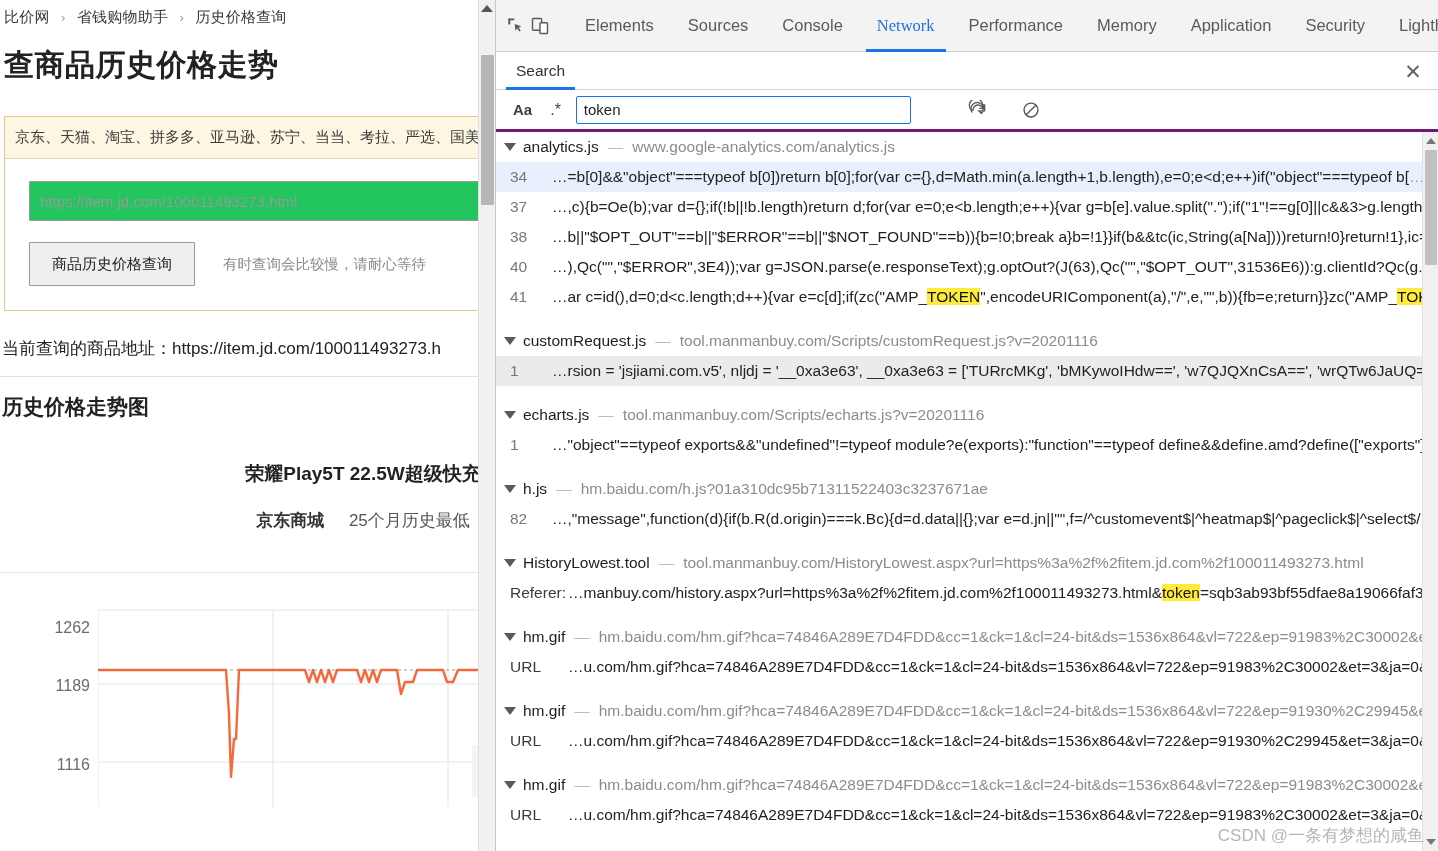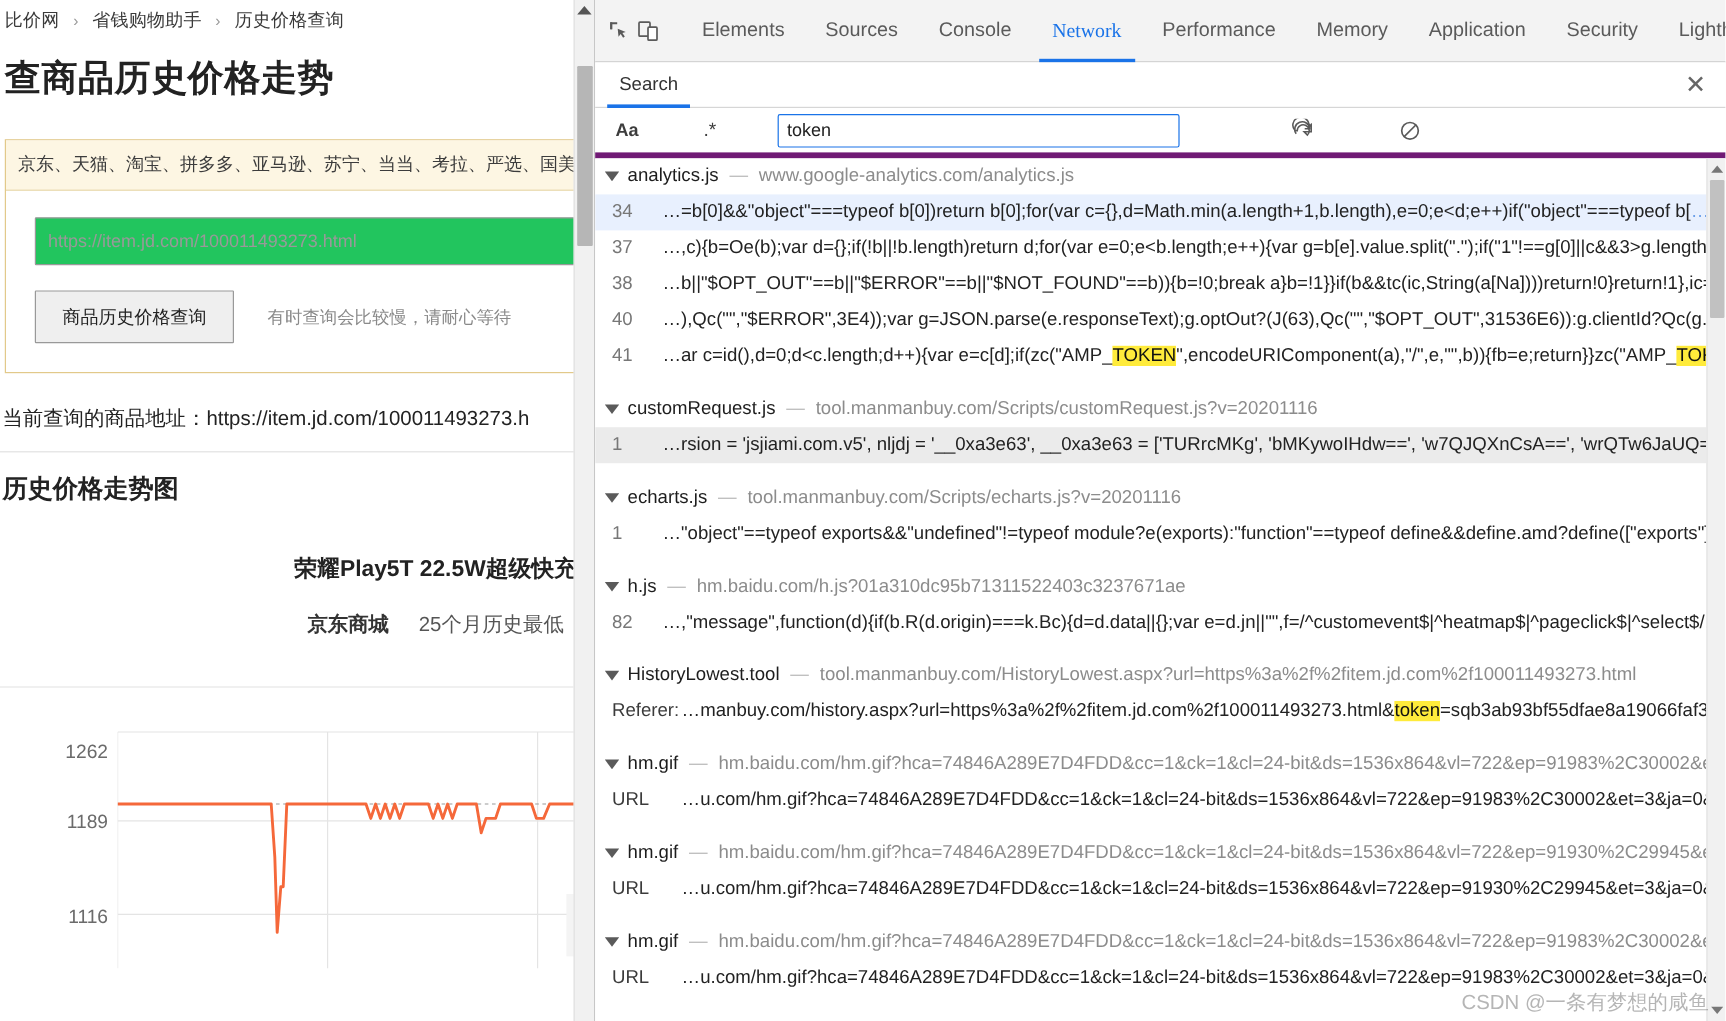--- a/index.html
+++ b/index.html
@@ -161,22 +161,22 @@
     height: 3px; background: #1a73e8;
   }
   .dt-close {
     position: absolute; right: 14px; top: 50%; transform: translateY(-50%);
     font-size: 21px; color: #666; cursor: pointer; line-height: 1;
     width: 22px; text-align: center;
   }
 
   .dt-searchbar {
     height: 42px; display: flex; align-items: center;
-    border-bottom: 5px solid #701a75; background: #fff;
-    padding-left: 8px; flex: 0 0 42px; gap: 36px;
+    border-bottom: 3px solid #701a75; background: #fff;
+    padding-left: 8px; flex: 0 0 42px;
   }
   .sb-toggle {
     font-size: 15px; font-weight: bold; color: #3d3d3d;
     padding: 0 9px; cursor: pointer; user-select: none;
   }
   .sb-toggle.regex { font-weight: normal; font-size: 16px; }
   .sb-input {
     width: 335px; height: 28px; margin-left: 6px;
     border: 1px solid #1a73e8; border-radius: 2px;
     padding: 0 7px; font-size: 15px; color: #222; outline: none;

